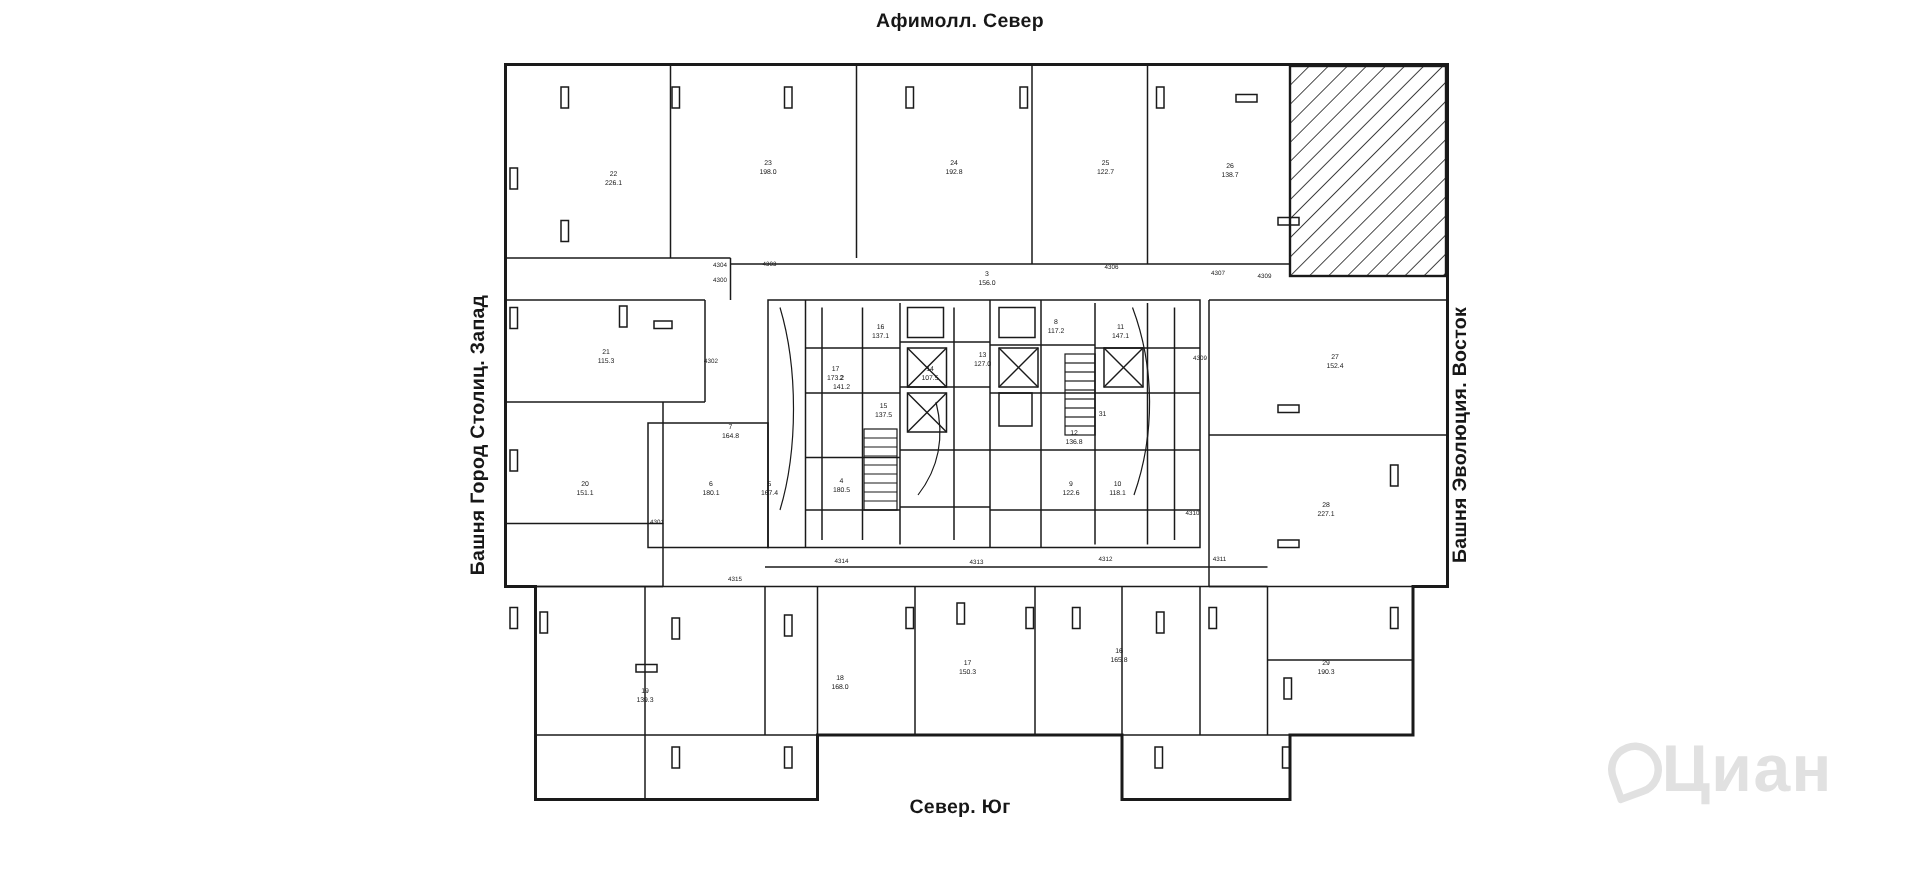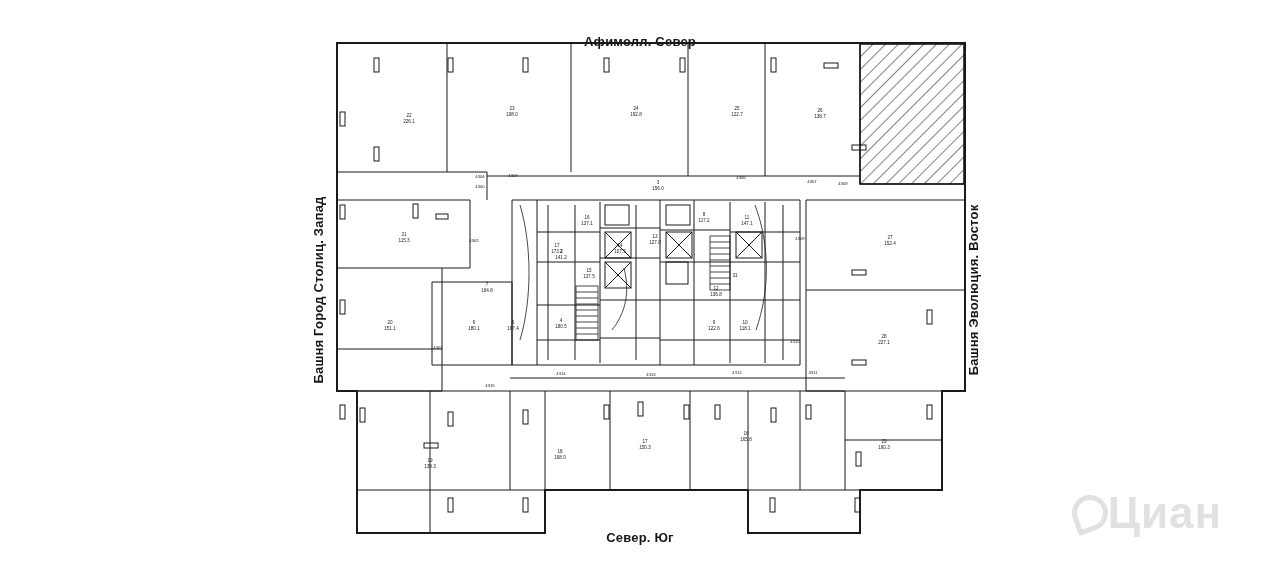--- a/index.html
+++ b/index.html
@@ -6,21 +6,21 @@
   html,body{margin:0;padding:0;background:#ffffff;}
   body{
     width:1280px;height:580px;position:relative;overflow:hidden;
     font-family:"Liberation Sans", sans-serif;color:#1a1a1a;
   }
   #plan{position:absolute;inset:0;}
   .edge-label{
     position:absolute;font-size:13px;font-weight:700;color:#171717;
     letter-spacing:.2px;white-space:nowrap;
   }
-  .edge-label.north{left:50%;transform:translateX(-50%);top:34px;}
+  .edge-label.north{left:50%;transform:translateX(-50%);top:6px;}
   .edge-label.south{left:50%;transform:translateX(-50%);top:530px;}
   .edge-label.west{
     left:318px;top:50%;transform:translate(-50%,-50%) rotate(-90deg);
     transform-origin:center center;
   }
   .edge-label.east{
     left:973px;top:50%;transform:translate(-50%,-50%) rotate(-90deg);
     transform-origin:center center;
   }
   .watermark{

